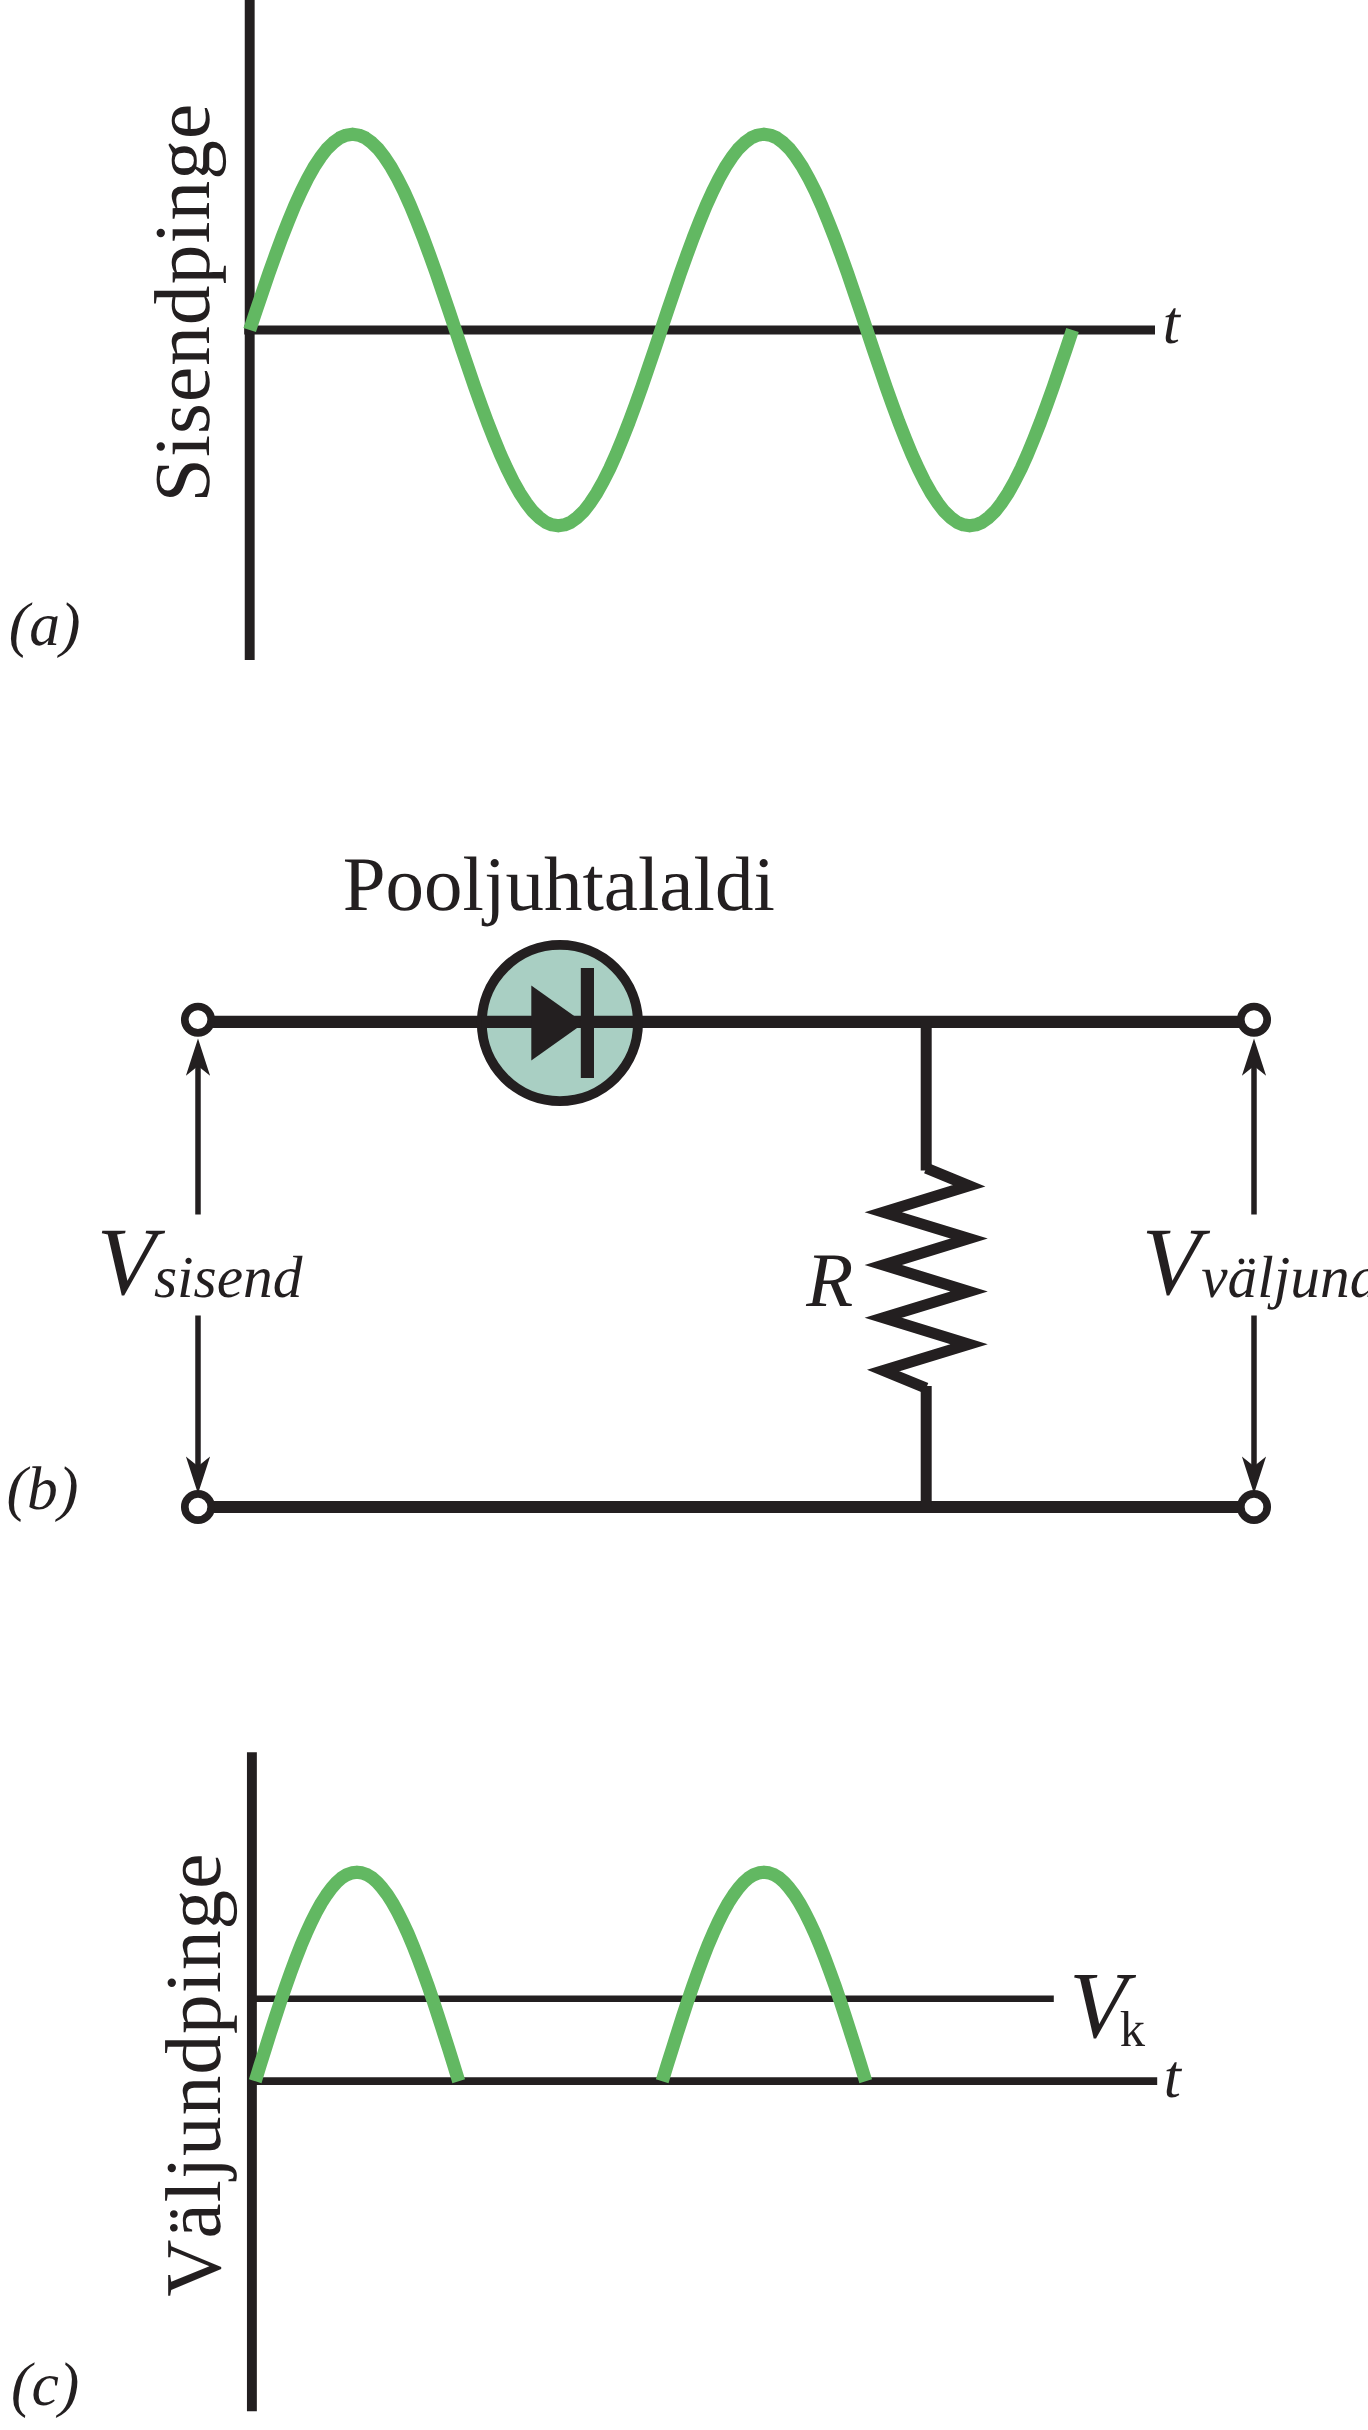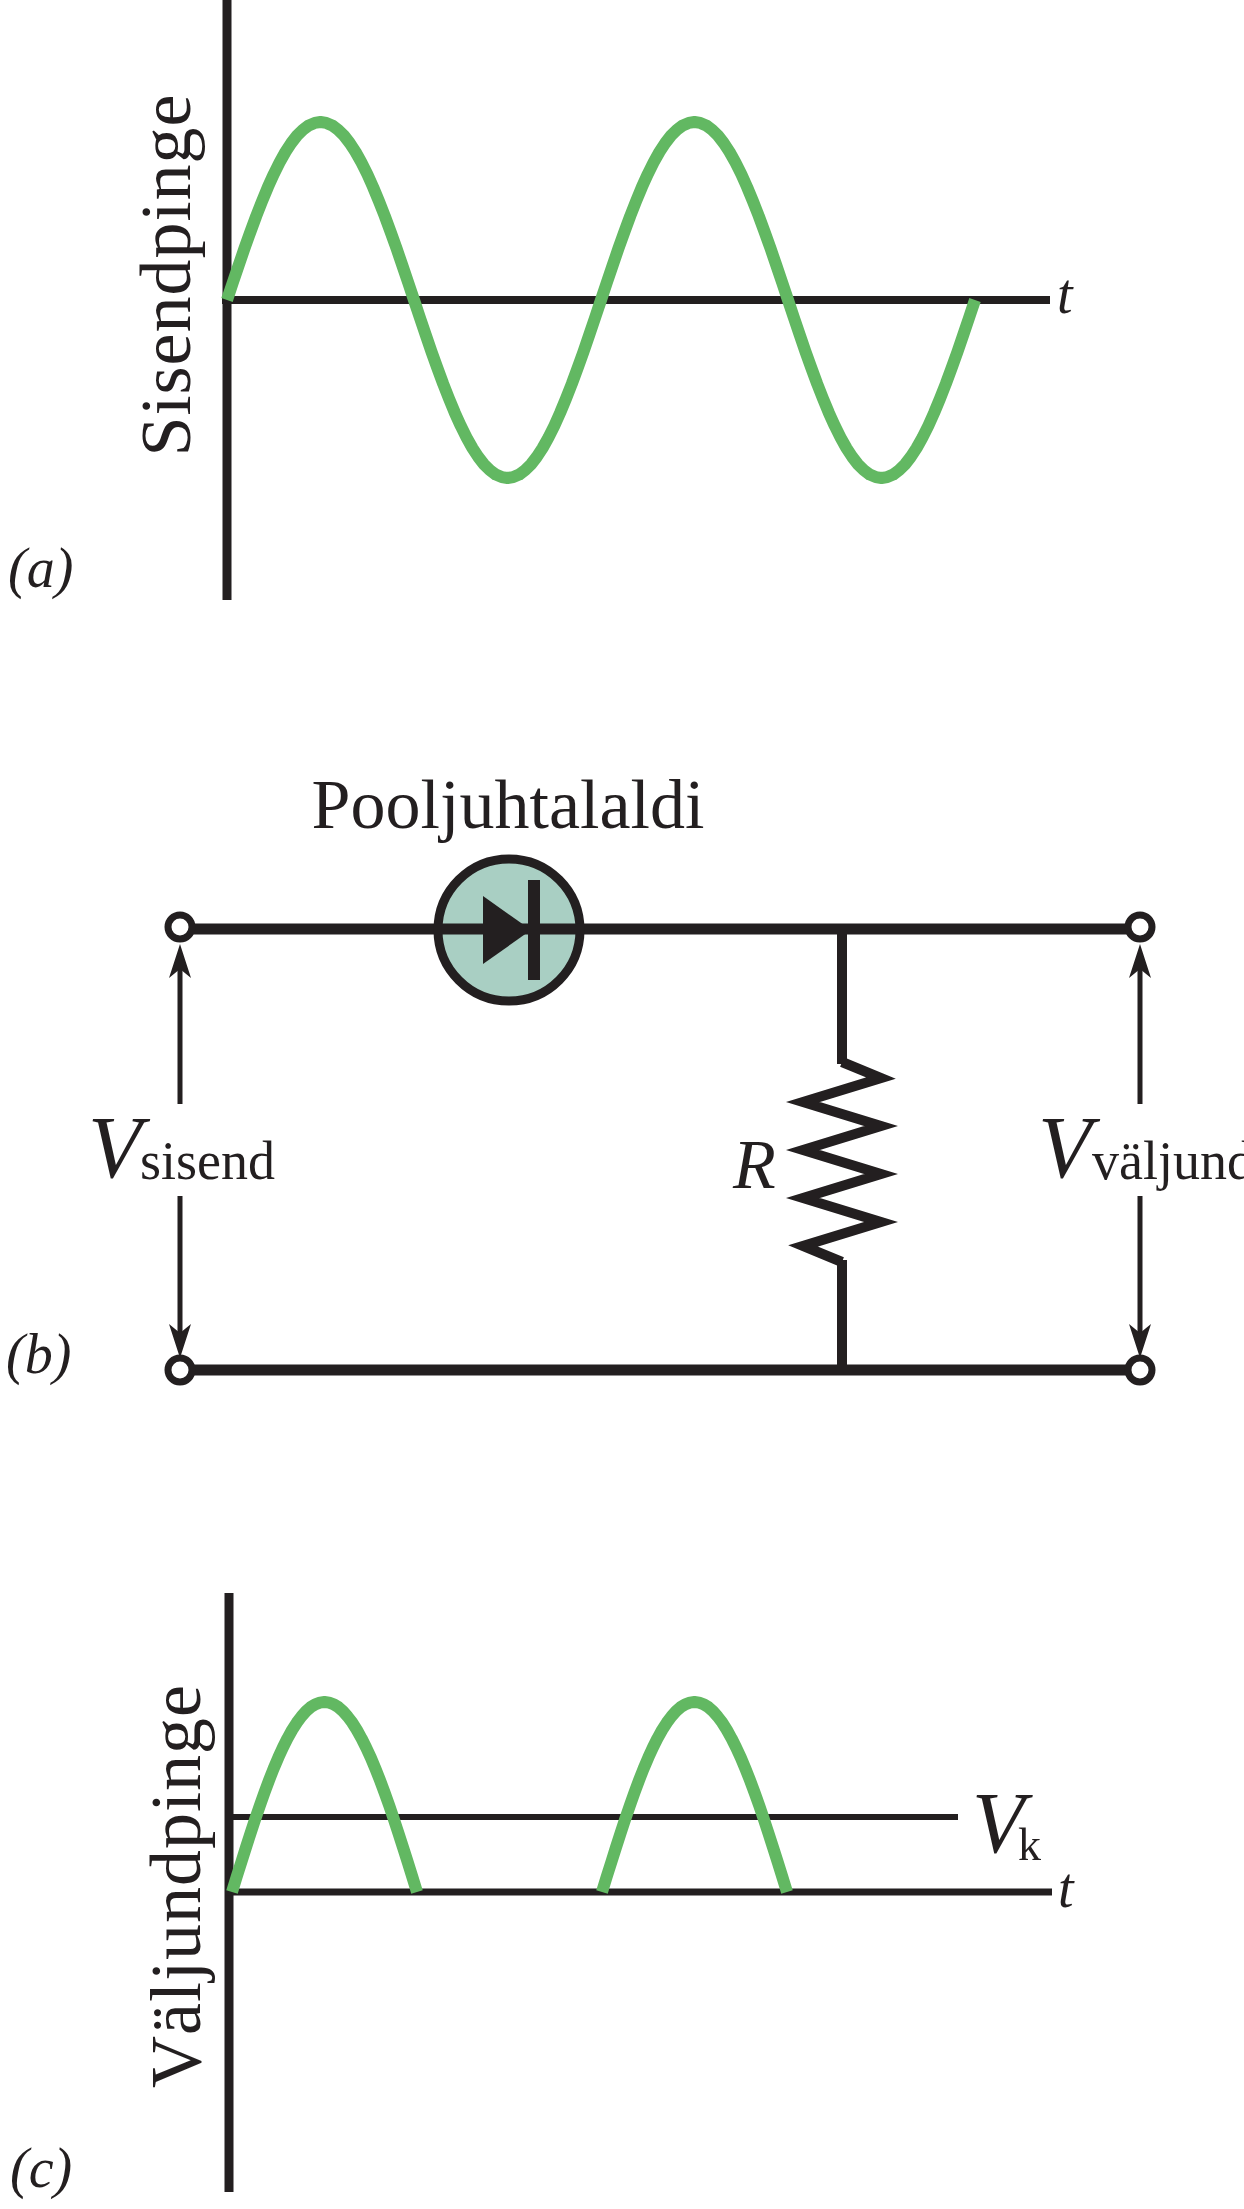--- a/index.html
+++ b/index.html
@@ -5,21 +5,21 @@
   html,body{margin:0;padding:0;background:#ffffff;}
   #figure{position:relative;width:1244px;height:2209px;background:#ffffff;
           font-family:"Liberation Serif",serif;color:#231f20;overflow:hidden;}
   #art{position:absolute;left:0;top:0;width:1244px;height:2209px;}
   .lbl{position:absolute;white-space:nowrap;line-height:1;color:#231f20;}
   .rot{transform:translate(-50%,-50%) rotate(-90deg);}
   .ylab{font-size:72px;letter-spacing:1px;}
   .panel-tag{font-size:56px;font-style:italic;}
   .axis-t{font-size:56px;font-style:italic;}
   .vbase{font-size:88px;font-style:italic;}
-  .vsub{font-size:54px;}
+  .vsub{font-size:54px;font-style:italic;}
   .ksub{font-size:46px;}
   .rlab{font-size:70px;font-style:italic;}
   .diode-lab{font-size:70px;transform:translateX(-50%);text-align:right;}
 </style>
 </head>
 <body>
 
 <div id="figure">
 
   <svg id="art" viewBox="0 0 1244 2209" xmlns="http://www.w3.org/2000/svg">

